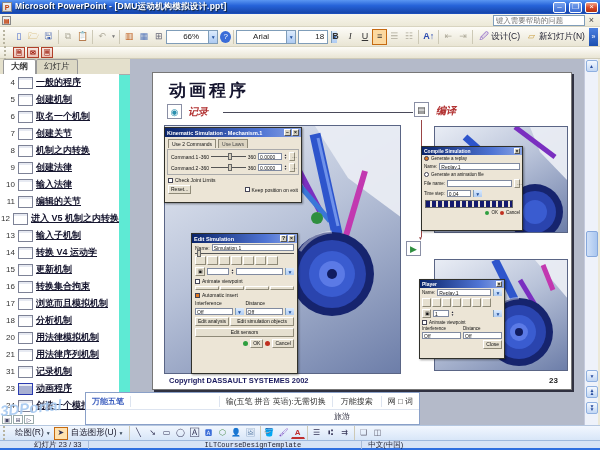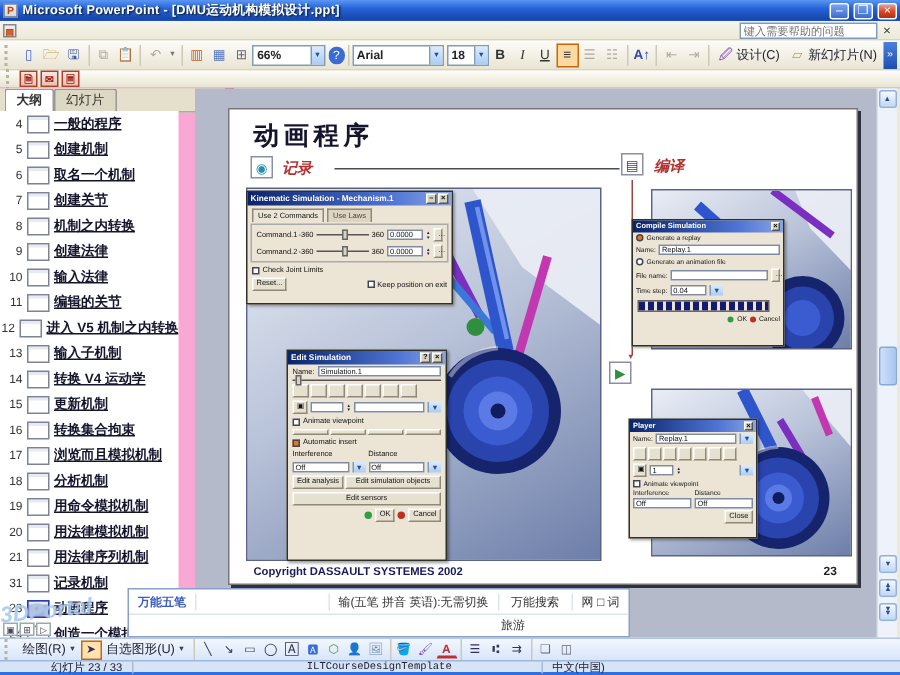--- a/index.html
+++ b/index.html
@@ -22,28 +22,28 @@
   .docclose{font-size:9px;color:#444;padding:0 4px;}
   .tb{display:flex;align-items:center;box-sizing:border-box;background:linear-gradient(#fdfcf8,#e9e5d4);}
   .toolbar1{left:0;top:27px;width:600px;height:20px;border-bottom:1px solid #d8d4c0;padding:0 2px;}
   .toolbar2{left:0;top:47px;width:600px;height:12px;padding:0 3px;border-bottom:1px solid #cfcbb8;}
   .grip{width:4px;height:14px;border-left:2px dotted #b8b4a0;margin:0 3px 0 1px;}
   .ti{width:16px;height:16px;display:grid;place-items:center;font-size:9px;line-height:1;border:1px solid transparent;box-sizing:border-box;color:#333;}
   .ti.gray{color:#b0ac9c;}
   .ti.active{background:#fcd9a0;border:1px solid #c56a11;}
   .sep{width:1px;height:14px;background:#cdc9b6;margin:0 2px;}
   .combo{height:14px;background:#fff;border:1px solid #7f9db9;display:flex;align-items:center;font-size:8px;color:#222;box-sizing:border-box;}
-  .combo .val{flex:1;padding:0 2px;white-space:nowrap;overflow:hidden;font-weight:bold;}
+  .combo .val{flex:1;padding:0 16px;white-space:nowrap;overflow:hidden;}
   .dd{width:9px;height:100%;border-left:1px solid #7f9db9;background:linear-gradient(#dcebfd,#aecbf2);display:grid;place-items:center;
       font-size:5px;color:#23519c;box-sizing:border-box;}
   .overflow-tab{width:10px;height:18px;background:linear-gradient(#4a7fe0,#1c4fb0);color:#fff;font-size:7px;display:grid;place-items:center;margin-left:1px;}
   .pdficon{width:12px;height:11px;border:1px solid #b0402a;background:linear-gradient(#f6e6e0,#eac0b4);color:#a02010;font-size:7px;font-weight:bold;
            display:grid;place-items:center;margin-right:2px;box-sizing:border-box;}
   
-  .sidebar{left:0;top:59px;width:156px;height:366px;background:#f9a8d4;border-right:6px solid #be185d;box-sizing:border-box;}
+  .sidebar{left:0;top:59px;width:156px;height:366px;background:#5eead4;border-right:6px solid #be185d;box-sizing:border-box;}
   .stabs{display:flex;align-items:flex-end;height:15px;background:#e4e0cc;border-bottom:1px solid #aaa;padding-left:3px;}
   .stab{font-size:8.5px;padding:1px 7px;border:1px solid #999;border-bottom:none;background:#dcd8c4;color:#333;border-radius:2px 2px 0 0;}
   .stab.active{background:#fff;font-weight:bold;}
   .stab-close{margin-left:auto;margin-right:3px;font-size:8px;color:#555;align-self:center;}
   .olist{position:absolute;left:0;top:15px;width:119px;bottom:0;background:#fff;overflow:hidden;}
   .orow{height:17px;display:flex;align-items:center;gap:3px;padding-left:1px;}
   .onum{width:14px;text-align:right;font-size:8px;color:#333;}
   .oicon{width:13px;height:10px;border:1px solid #7d8296;background:#fff;box-shadow:inset 0 2px 0 #e7eaf2;flex:none;}
   .orow.active .oicon{background:#a8b0d2;border-color:#2a3ab0;}
   .olabel{font-size:9px;font-weight:bold;color:#15152e;text-decoration:underline;white-space:nowrap;}
@@ -282,25 +282,20 @@
         <span class="onum">17</span>
         <span class="oicon"></span>
         <span class="olabel">浏览而且模拟机制</span>
       </div>
         <div class="orow">
         <span class="onum">18</span>
         <span class="oicon"></span>
         <span class="olabel">分析机制</span>
       </div>
         <div class="orow">
-        <span class="onum">19</span>
-        <span class="oicon"></span>
-        <span class="olabel">用命令模拟机制</span>
-      </div>
-        <div class="orow">
         <span class="onum">20</span>
         <span class="oicon"></span>
         <span class="olabel">用法律模拟机制</span>
       </div>
         <div class="orow">
         <span class="onum">21</span>
         <span class="oicon"></span>
         <span class="olabel">用法律序列机制</span>
       </div>
         <div class="orow">

